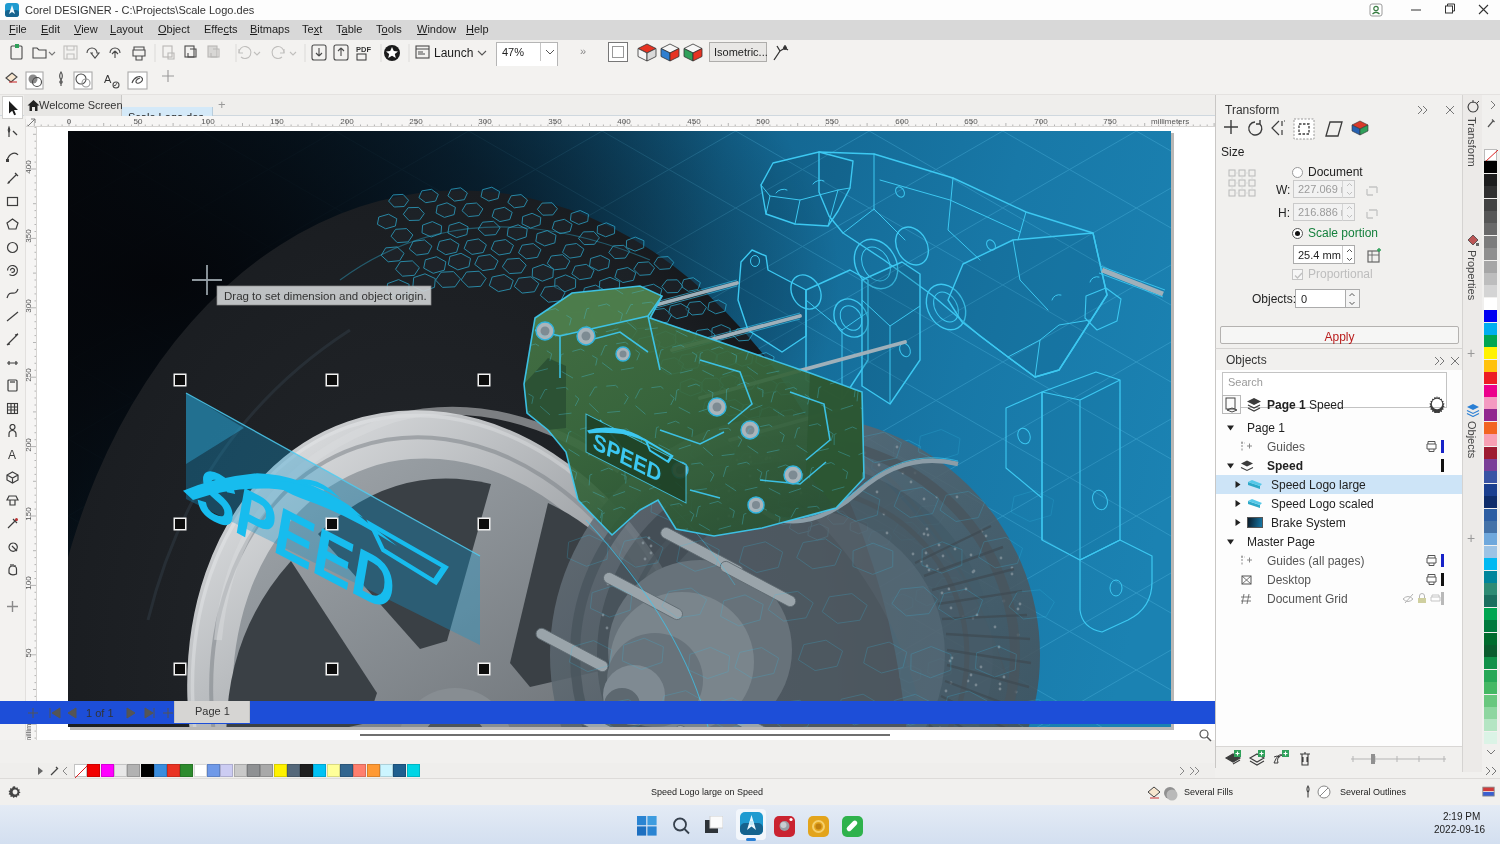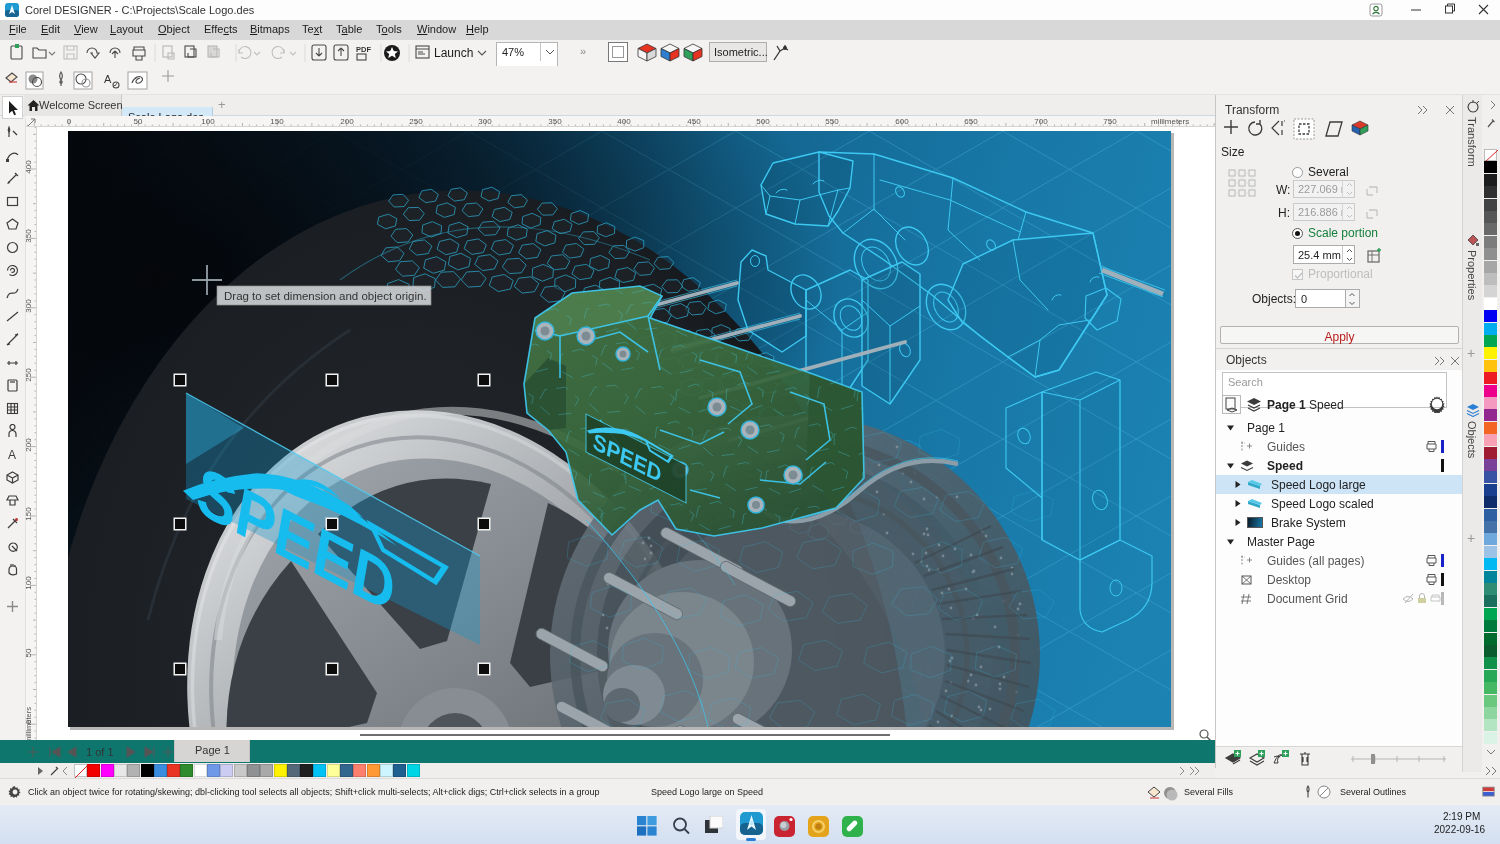--- a/index.html
+++ b/index.html
@@ -1274,21 +1274,21 @@
     <rect x="479" y="664" width="10" height="10" fill="#0d0d0d"></rect>
     <g stroke="#dfe7ec" stroke-width="1.4" opacity="0.95">
       <path d="M207 265 V295 M192 280 H222"></path>
     </g>
     <g stroke="#5a6a74" stroke-width="0.5" fill="none">
       <path d="M207 265 V295 M192 280 H222"></path>
     </g>
     <rect x="217" y="286" width="214" height="19" fill="#d0d3d5" opacity="0.9" stroke="#9a9a9a" stroke-width="0.7"></rect>
     <text x="224" y="299.5" font-size="11.5" fill="#333">Drag to set dimension and object origin.</text>
   </svg>
-<div class="ab" style="left:0;top:740px;width:1215px;height:23px;background:#0f766e">
+<div class="ab" style="left:0;top:701px;width:1215px;height:23px;background:#1d4ed8">
     <svg class="ab" style="left:26px;top:4px" width="280" height="16" viewBox="0 0 280 16">
       <g stroke="#555" fill="#555">
         <path d="M7 3 v10 M2 8 h10" fill="none"></path>
         <path d="M24 3 v10 M34 3 l-8 5 8 5 z" fill="#555"></path>
         <path d="M50 3 l-8 5 8 5 z"></path>
         <path d="M101 3 l8 5 -8 5 z"></path>
         <path d="M119 3 l8 5 -8 5 z M128 3 v10" fill="#555"></path>
         <path d="M142 3 v10 M137 8 h10" fill="none"></path>
       </g>
       <text x="60" y="12" font-size="11" fill="#333">1 of 1</text>
@@ -1334,21 +1334,20 @@
     <div class="ab" style="left:393.2000000000002px;top:1px;width:13px;height:13px;background:#1f5f8f;border:1px solid rgba(0,0,0,0.15)"></div>
     <div class="ab" style="left:406.5000000000002px;top:1px;width:13px;height:13px;background:#00d5e5;border:1px solid rgba(0,0,0,0.15)"></div>
     <svg class="ab" style="left:1178px;top:2px" width="30" height="12" viewBox="0 0 30 12">
       <path d="M2 2 l4 4 -4 4 M12 2 l4 4 -4 4 M17 2 l4 4 -4 4" stroke="#888" fill="none"></path>
     </svg>
   </div>
 <div class="ab" style="left:0;top:778px;width:1500px;height:27px;background:#f1f0ee;border-top:1px solid #dddbd9;font-size:9px;color:#1c1c1c">
     <svg class="ab" style="left:8px;top:6px" width="14" height="14" viewBox="0 0 16 16">
       <path d="M8 5.2 a2.8 2.8 0 1 0 .1 0 z M8 1.5 l.8 2 2.1-.9 .5 2.2 2.2 .3 -.9 2.1 1.7 1.4 -1.9 1.2 .5 2.2 -2.2 .1 -.6 2.2 -2.2 -1 -1.6 1.6 -1.3-1.9 -2.2 .6 -.1-2.3 -2.1-.8 1.2-1.9 -1.4-1.7 2-.9 -.2-2.3 2.3 .2 1-2.1 z" fill="#444"></path>
     </svg>
-    <span class="ab" style="left:28px;top:8px">Click an object twice for rotating/skewing; dbl-clicking tool selects all objects; Shift+click multi-selects; Alt+click digs; Ctrl+click selects in a group</span>
     <span class="ab" style="left:651px;top:8px">Speed Logo large on Speed</span>
     <svg class="ab" style="left:1146px;top:6px" width="36" height="16" viewBox="0 0 36 16">
       <path d="M8 2 L14 7 L8 12 L2 7 Z" fill="#f7e6cf" stroke="#444"></path>
       <path d="M4 13 h9" stroke="#c33"></path>
       <circle cx="24" cy="8" r="6" fill="#909090"></circle>
       <circle cx="26" cy="10" r="5.5" fill="#b9b9b9"></circle>
     </svg>
     <span class="ab" style="left:1184px;top:8px">Several Fills</span>
     <svg class="ab" style="left:1302px;top:5px" width="34" height="17" viewBox="0 0 34 17">
       <path d="M6 2 c-1.6 2.4 -1.6 4 0 6.4 c1.6 -2.4 1.6 -4 0 -6.4 z M6 8.4 v5" stroke="#444" fill="none" stroke-width="1.1"></path>
@@ -1429,21 +1428,21 @@
       <rect x="22" y="2" width="6" height="6" fill="none" stroke="#b8b8b8" stroke-width="1"></rect>
       <rect x="2" y="12" width="6" height="6" fill="none" stroke="#b8b8b8" stroke-width="1"></rect>
       <rect x="12" y="12" width="6" height="6" fill="none" stroke="#b8b8b8" stroke-width="1"></rect>
       <rect x="22" y="12" width="6" height="6" fill="none" stroke="#b8b8b8" stroke-width="1"></rect>
       <rect x="2" y="22" width="6" height="6" fill="none" stroke="#b8b8b8" stroke-width="1"></rect>
       <rect x="12" y="22" width="6" height="6" fill="none" stroke="#b8b8b8" stroke-width="1"></rect>
       <rect x="22" y="22" width="6" height="6" fill="none" stroke="#b8b8b8" stroke-width="1"></rect>
       <path d="M5 8 v4 M5 18 v4 M15 8 v4 M15 18 v4 M25 8 v4 M25 18 v4 M8 5 h4 M18 5 h4 M8 15 h4 M18 15 h4 M8 25 h4 M18 25 h4" stroke="#d8d8d8" stroke-width="0.8"></path>
     </svg>
     <div class="ab" style="left:76px;top:72px;width:11px;height:11px;border:1px solid #999;border-radius:50%;background:#fff"></div>
-    <span class="ab" style="left:92px;top:70px;font-size:12px;color:#222">Several</span>
+    <span class="ab" style="left:92px;top:70px;font-size:12px;color:#222">Document</span>
     <span class="ab" style="left:60px;top:88px;font-size:12px;color:#222">W:</span>
     <div class="ab" style="left:77px;top:85px;width:62px;height:18px;background:#f2f2f2;border:1px solid #cacaca">
       <span class="ab" style="left:4px;top:2px;font-size:11px;color:#9b9b9b;white-space:nowrap;overflow:hidden;width:44px">227.069 mm</span>
       <div class="ab" style="left:48px;top:0;width:13px;height:17px;border-left:1px solid #d5d5d5">
         <svg width="13" height="17">
           <path d="M4 5 l2.5-2.5 2.5 2.5 M4 11 l2.5 2.5 2.5-2.5" stroke="#c0c0c0" fill="none"></path>
         </svg>
       </div>
     </div>
     <svg class="ab" style="left:148px;top:87px" width="16" height="16" viewBox="0 0 16 16">

